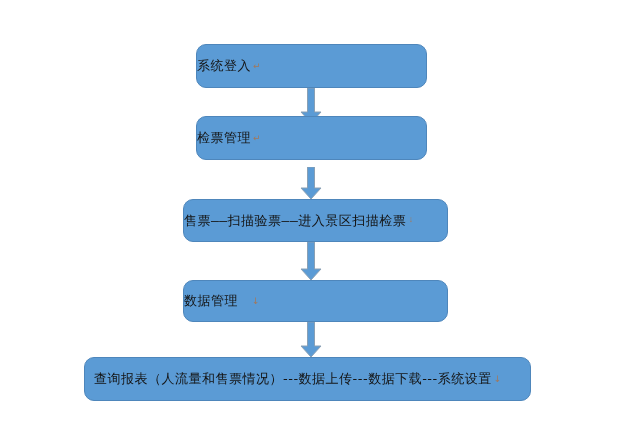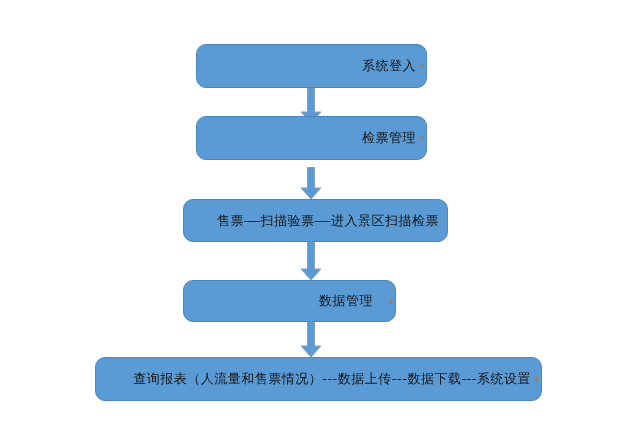--- a/index.html
+++ b/index.html
@@ -12,40 +12,40 @@
     font-family: "DejaVu Sans", "Liberation Sans", sans-serif;
   }
   .node {
     position: absolute;
     background: #5B9BD5;
     border: 1px solid #4e86bb;
     border-radius: 10px;
     box-sizing: border-box;
     display: flex;
     align-items: center;
-    justify-content: flex-end;
+    justify-content: flex-start;
     color: #141414;
     font-size: 13px;
     letter-spacing: 0.5px;
     white-space: nowrap;
   }
   .eol {
     font-size: 9px;
     color: #a3785b;
     margin-left: 2px;
     line-height: 1;
     align-self: center;
   }
   .arrow { position: absolute; }
   
   .n1 { left: 196px; top: 44px;  width: 231px; height: 44px; }
   .n2 { left: 196px; top: 116px; width: 231px; height: 44px; }
   .n3 { left: 183px; top: 199px; width: 265px; height: 43px; font-family: Liberation Mono, monospace; }
-  .n4 { left: 183px; top: 280px; width: 213px; height: 42px; gap: 12px; }
-  .n5 { left: 95px;  top: 357px; width: 447px; height: 44px; }
+  .n4 { left: 183px; top: 280px; width: 265px; height: 42px; gap: 12px; }
+  .n5 { left: 84px;  top: 357px; width: 447px; height: 44px; padding-left: 9px; }
   .a1 { left: 300px; top: 88px; }
   .a2 { left: 300px; top: 167px; }
   .a3 { left: 300px; top: 242px; }
   .a4 { left: 300px; top: 322px; }
 </style>
 </head>
 <body>
 
 <div class="canvas">
 

